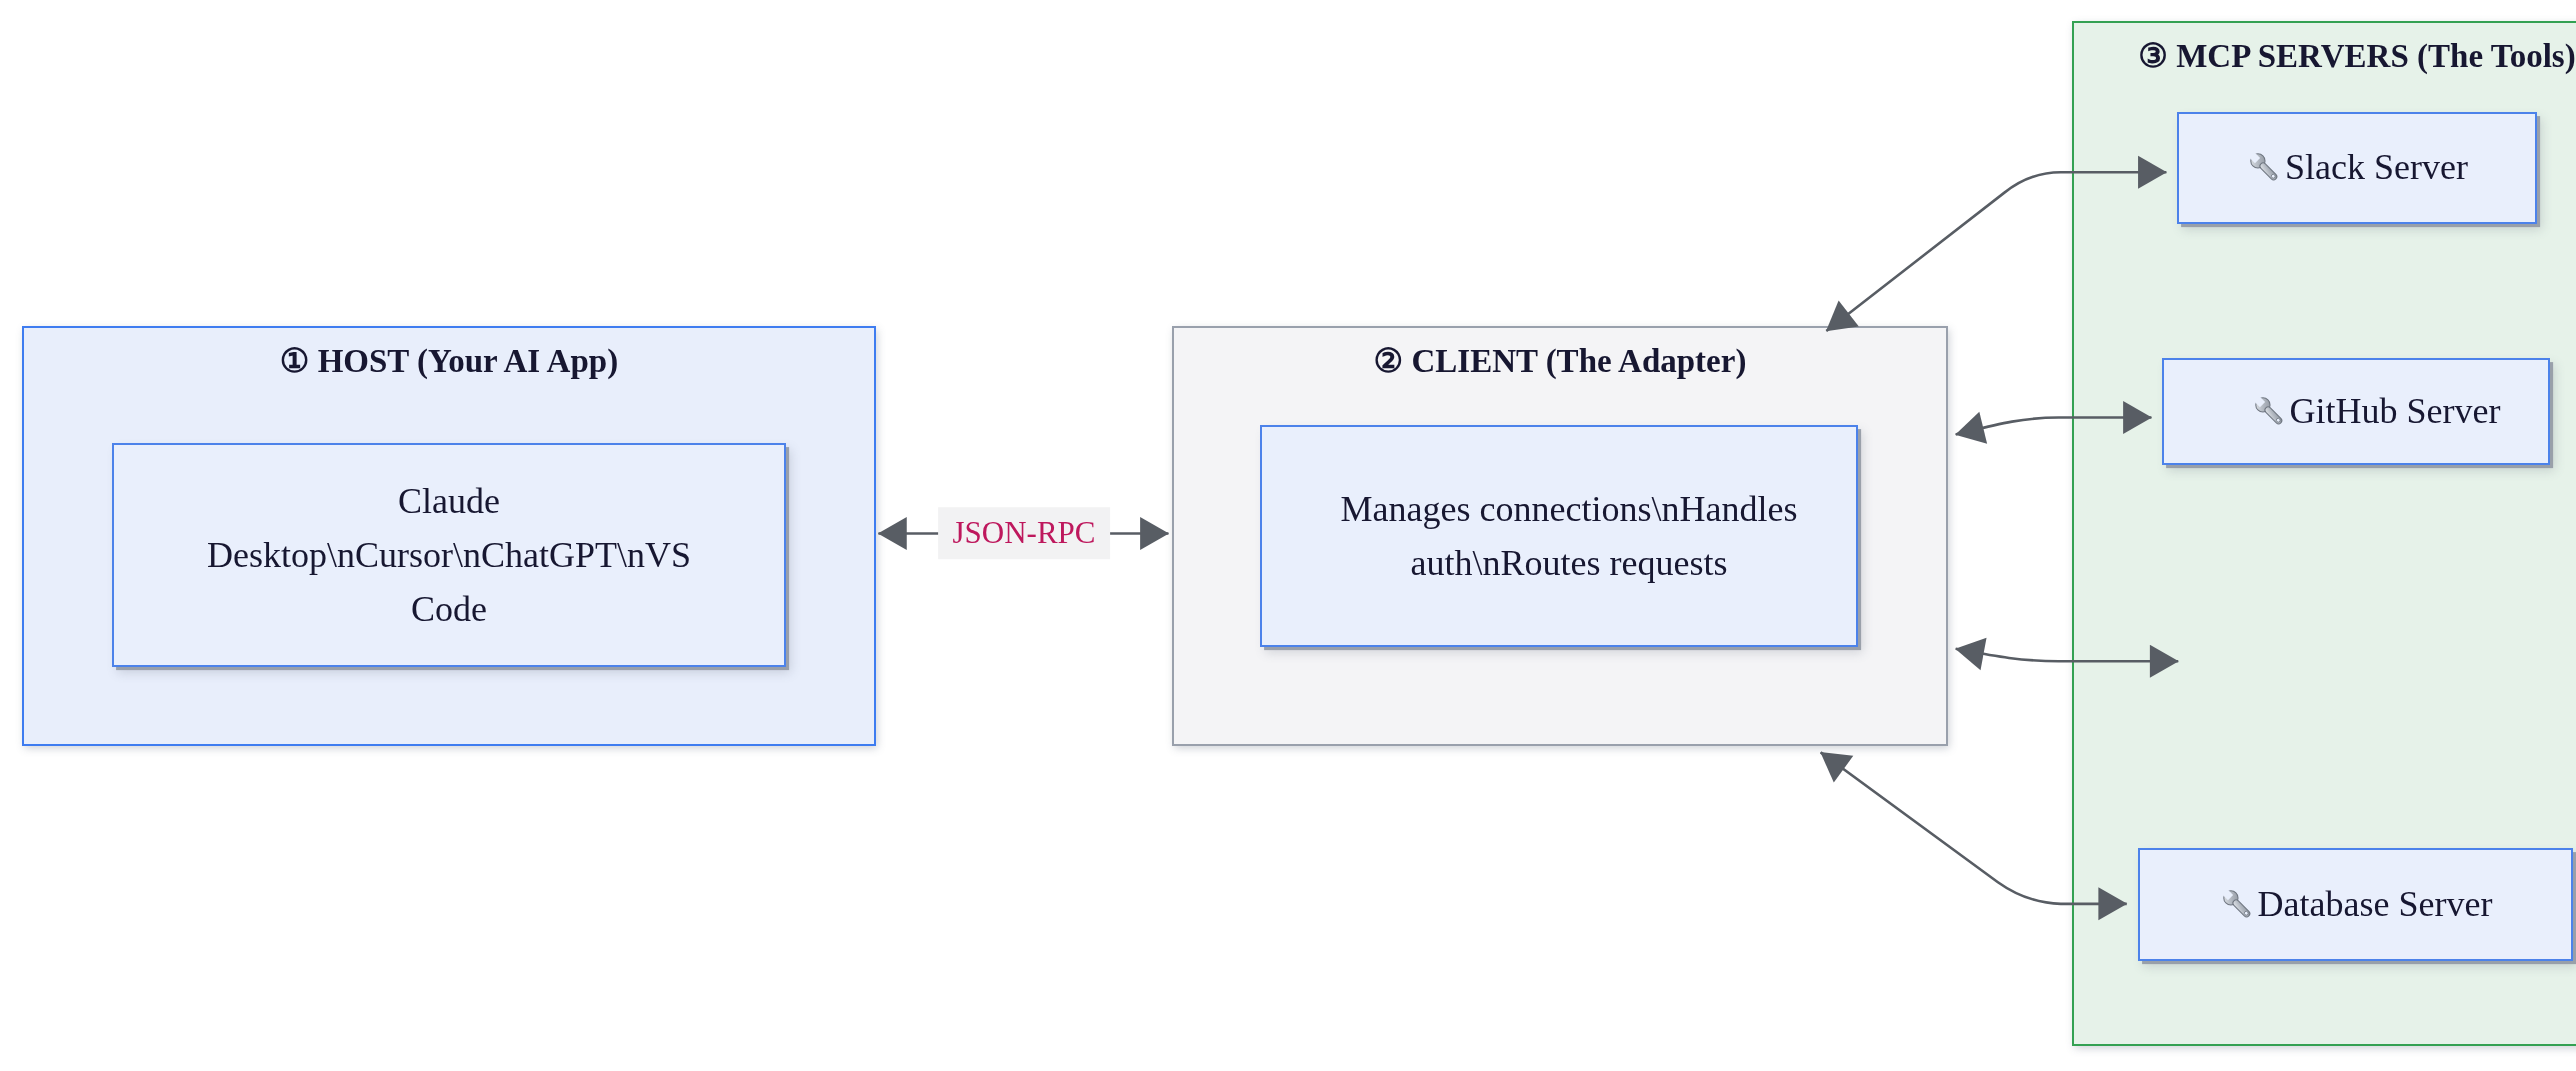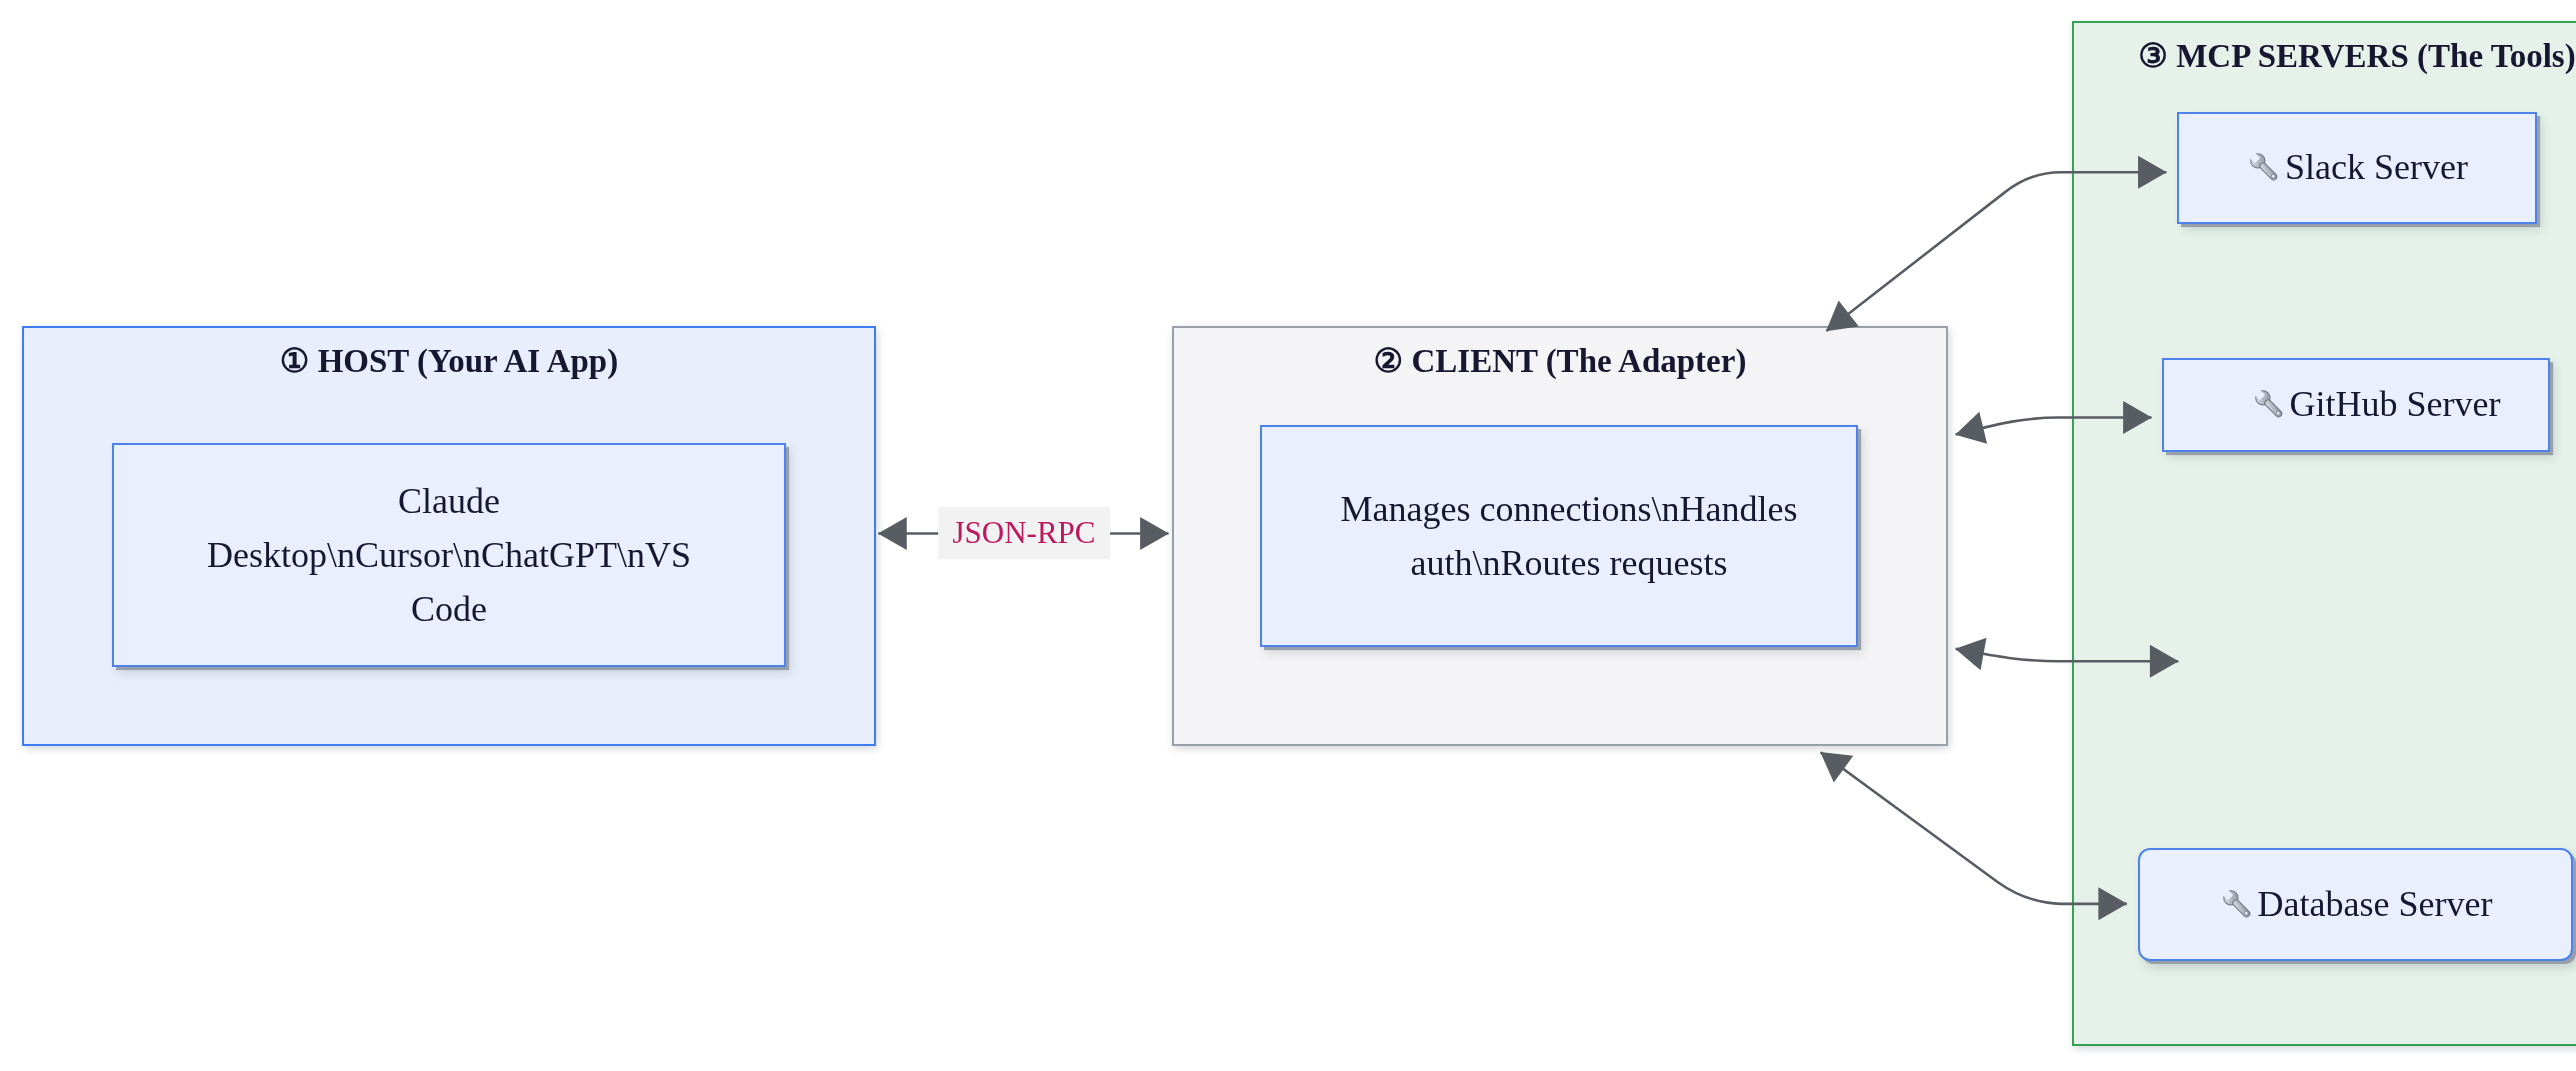--- a/index.html
+++ b/index.html
@@ -53,23 +53,23 @@
     box-shadow: 3.6px 3.6px 0 -0.5px rgba(148, 154, 165, 0.92),
                 5.2px 6.2px 10.3px rgba(80, 90, 110, 0.22);
     display: flex;
     align-items: center;
     justify-content: center;
     z-index: 2;
   }
   .node-host   { left: 112px;  top: 443px;  width: 674px; height: 224px; }
   .node-client { left: 1260px; top: 425px;  width: 598px; height: 222px; padding-left: 20px; }
   .node-slack  { left: 2177px; top: 112px;  width: 360px;  height: 112px; }
-  .node-github { left: 2162px; top: 358px;  width: 388px;  height: 94px; padding-left: 39px; }
+  .node-github { left: 2162px; top: 358px;  width: 388px;  height: 107px; padding-left: 39px; }
   .node-jira   { left: 2189px; top: 603px; width: 334px;  height: 110px; }
-  .node-db     { left: 2138px; top: 848px; width: 435px;  height: 113px; border-radius: 12px; }
+  .node-db     { left: 2138px; top: 848px; width: 435px;  height: 113px; }
 
   .node-text {
     max-width: 515px;
     text-align: center;
     font-size: 36px;
     line-height: 1.5;
     color: #171731;
   }
   .server-row {
     display: flex;

